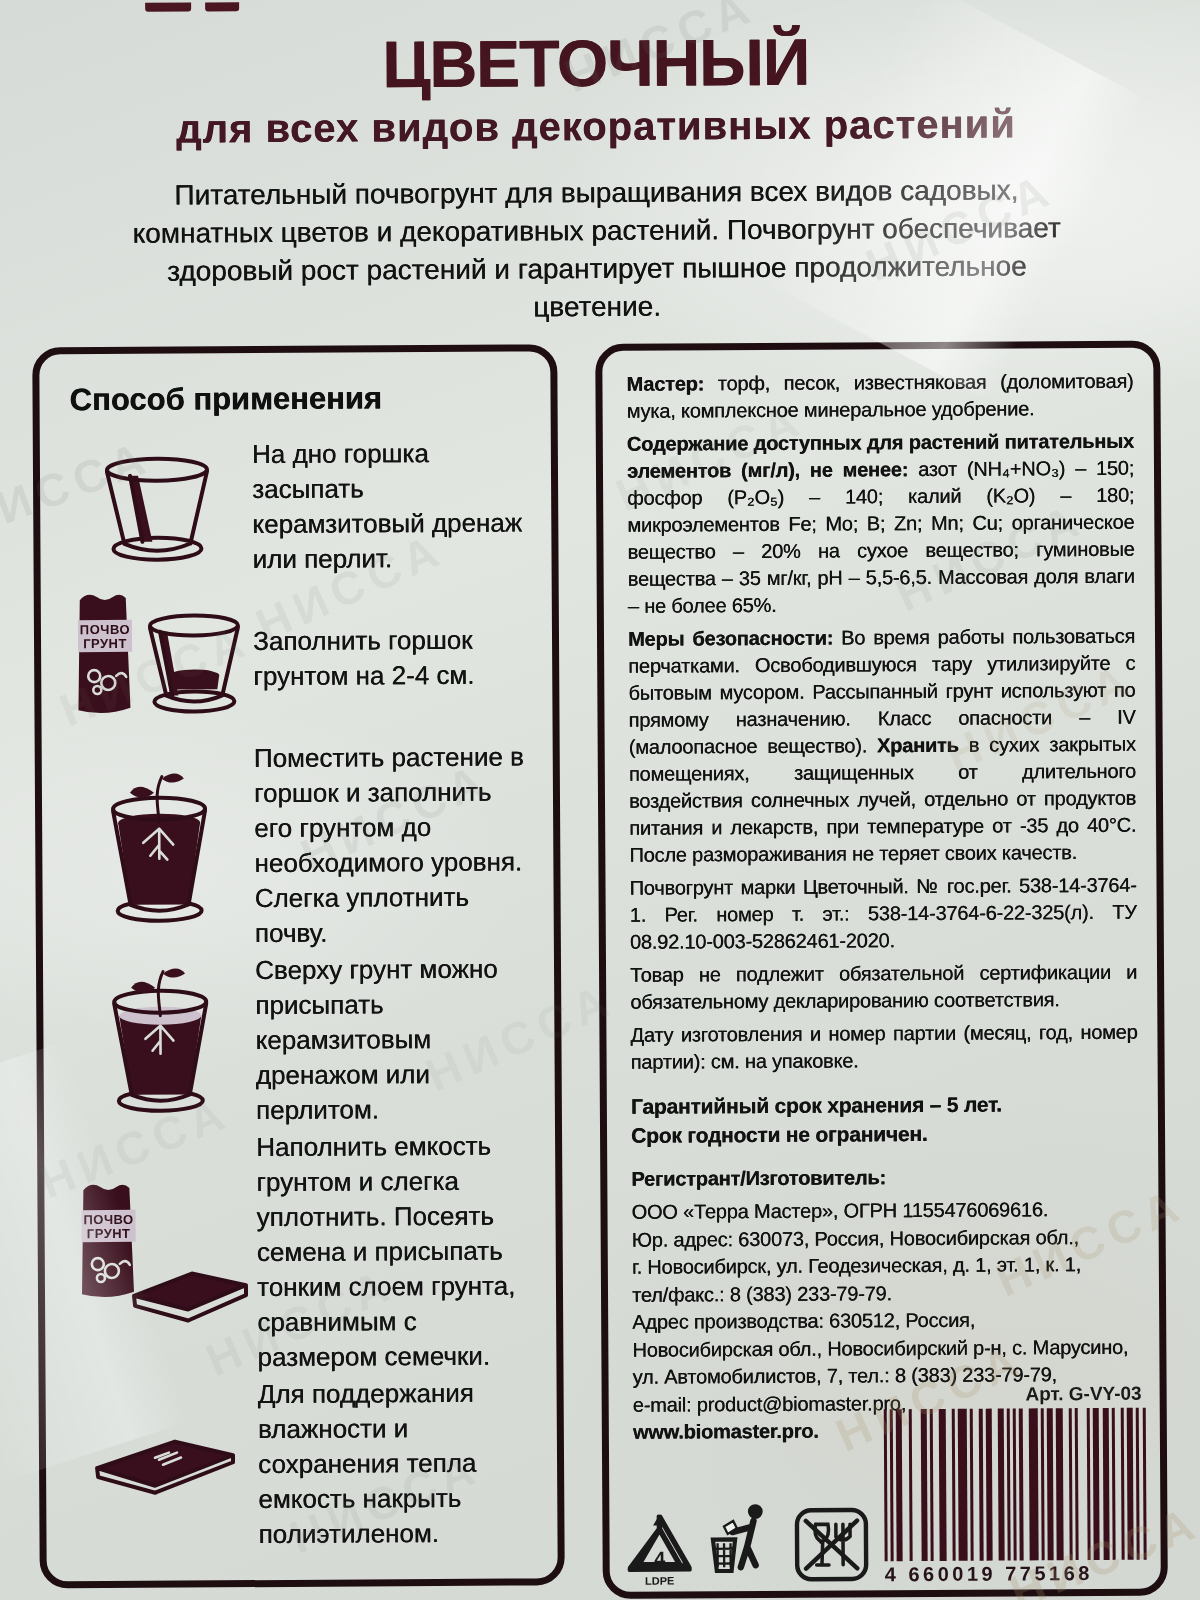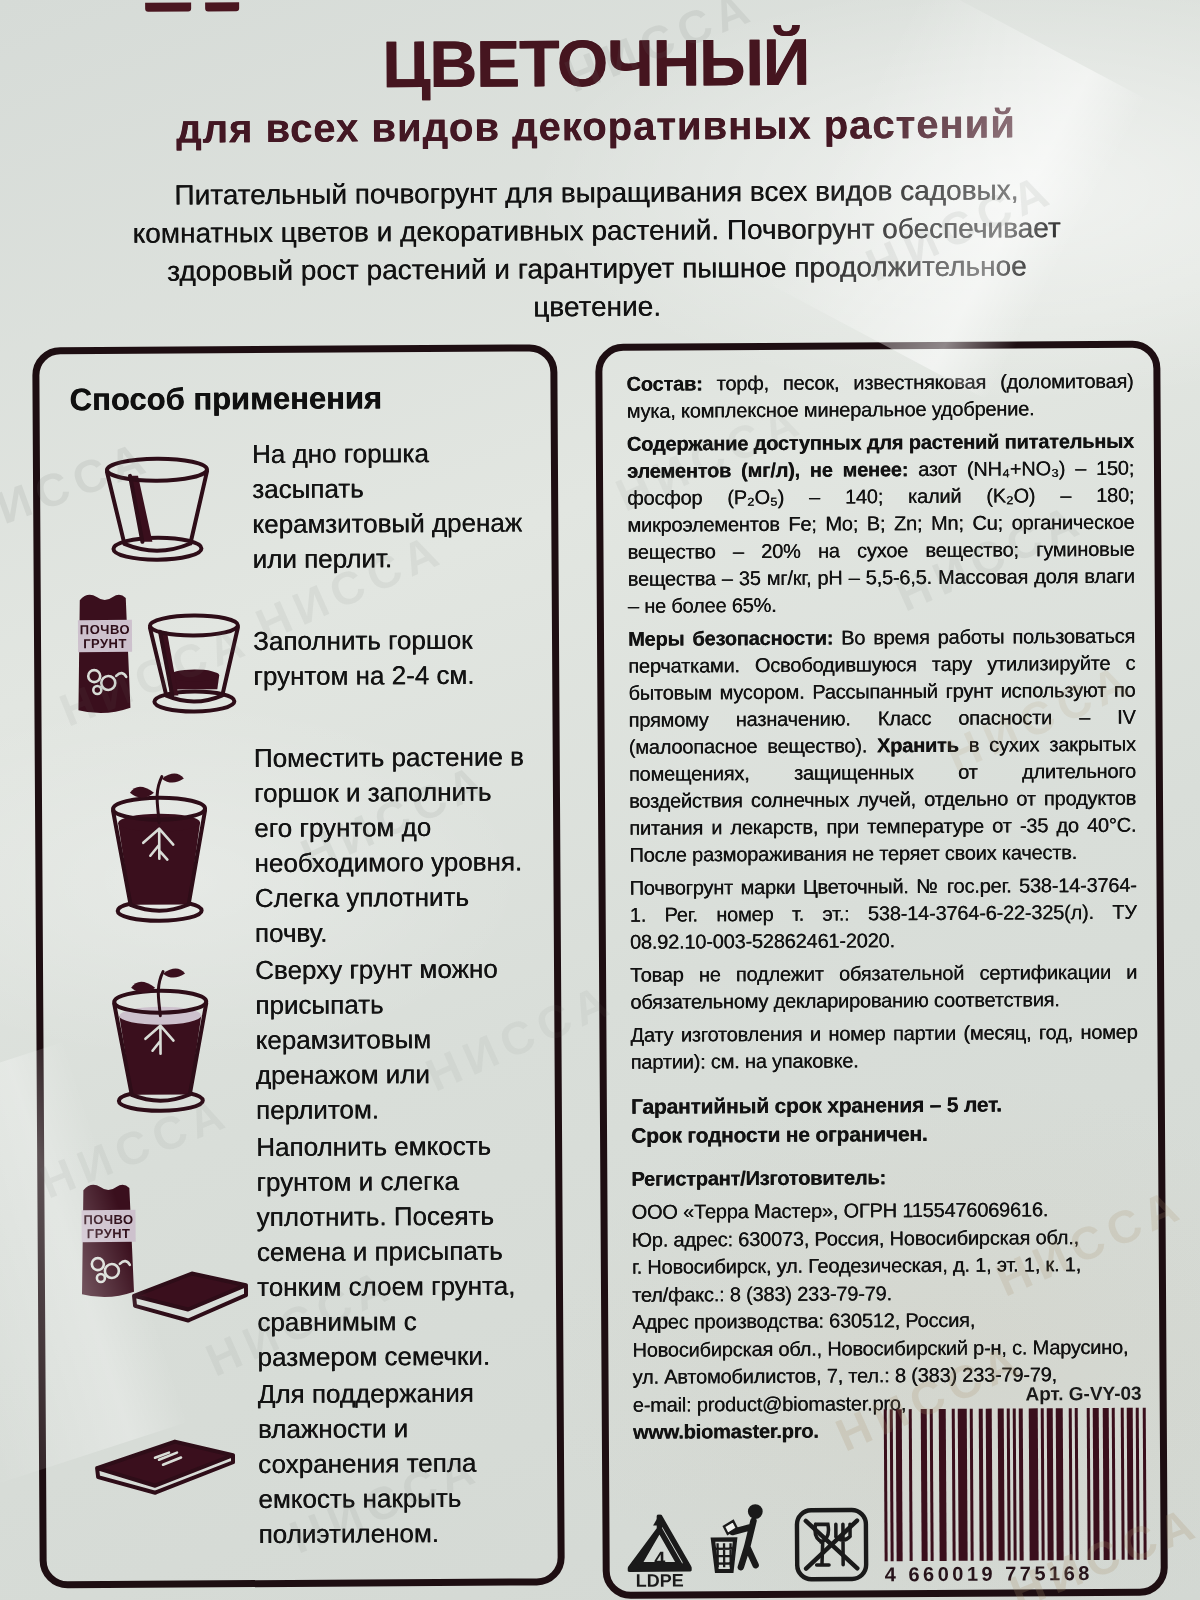--- a/index.html
+++ b/index.html
@@ -64,21 +64,21 @@
   .website{font-weight:bold;}
 
   
   .info-footer{position:absolute;left:20px;right:14px;bottom:4px;display:flex;
                justify-content:space-between;align-items:flex-end;}
   .vol-col{display:flex;flex-direction:column;align-items:center;width:238px;}
   .volume{font-size:116px;font-weight:bold;color:#3f1120;line-height:.92;
           text-shadow:1px 0 #3f1120;}
   .cert-icons{display:flex;align-items:flex-end;gap:14px;margin-top:10px;}
   .ldpe{display:flex;flex-direction:column;align-items:center;}
-  .ldpe-label{font-size:18px;font-weight:bold;color:#1a1a1a;line-height:14px;margin-top:1px;}
+  .ldpe-label{font-size:11px;font-weight:bold;color:#1a1a1a;line-height:14px;margin-top:1px;}
   .bc-col{width:262px;display:flex;flex-direction:column;}
   .bc-art{font-size:19px;font-weight:bold;color:#1a1a1a;text-align:right;margin:0 4px 3px 0;}
   #barcode-bars{display:flex;height:152px;width:100%;}
   .bc-bar{background:#3a0f1c;height:100%;}
   .bc-gap{height:100%;}
   .bc-digits{font-size:20px;font-weight:bold;color:#26131a;letter-spacing:3.5px;
              margin-top:2px;white-space:nowrap;}
 </style>
 </head>
 <body>
@@ -199,21 +199,21 @@
                 <path class="lite" d="M76,42 l18,-7 m-14,12 l18,-7 m-26,0 l14,-5"></path>
               </svg>
             </span>
             <div class="step-text">Для поддержания влажности и сохранения тепла емкость накрыть полиэтиленом.</div>
           </div>
 
         </div>
       </div>
 
       <div class="box info-box">
-        <p><span class="b">Состав:</span><span> торф, песок, известняковая (доломитовая) мука, комплексное минеральное удобрение.</span></p>
+        <p><span class="b">Мастер:</span><span> торф, песок, известняковая (доломитовая) мука, комплексное минеральное удобрение.</span></p>
         <p><span class="b">Содержание доступных для растений питательных элементов (мг/л), не менее:</span><span> азот (NH₄+NO₃) – 150; фосфор (P₂O₅) – 140; калий (K₂O) – 180; микроэлементов Fe; Mo; B; Zn; Mn; Cu; органическое вещество – 20% на сухое вещество; гуминовые вещества – 35 мг/кг, pH – 5,5-6,5. Массовая доля влаги – не более 65%.</span></p>
         <p><span class="b">Меры безопасности:</span><span> Во время работы пользоваться перчатками. Освободившуюся тару утилизируйте с бытовым мусором. Рассыпанный грунт используют по прямому назначению. Класс опасности – IV (малоопасное вещество). </span><span class="b">Хранить</span><span> в сухих закрытых помещениях, защищенных от длительного воздействия солнечных лучей, отдельно от продуктов питания и лекарств, при температуре от -35 до 40°С. После размораживания не теряет своих качеств.</span></p>
         <p>Почвогрунт марки Цветочный. № гос.рег. 538-14-3764-1. Рег. номер т. эт.: 538-14-3764-6-22-325(л). ТУ 08.92.10-003-52862461-2020.</p>
         <p>Товар не подлежит обязательной сертификации и обязательному декларированию соответствия.</p>
         <p>Дату изготовления и номер партии (месяц, год, номер партии): см. на упаковке.</p>
         <p class="warranty">
           <span>Гарантийный срок хранения – 5 лет.</span><br>
           <span>Срок годности не ограничен.</span>
         </p>
         <p class="mfr b">Регистрант/Изготовитель:</p>

